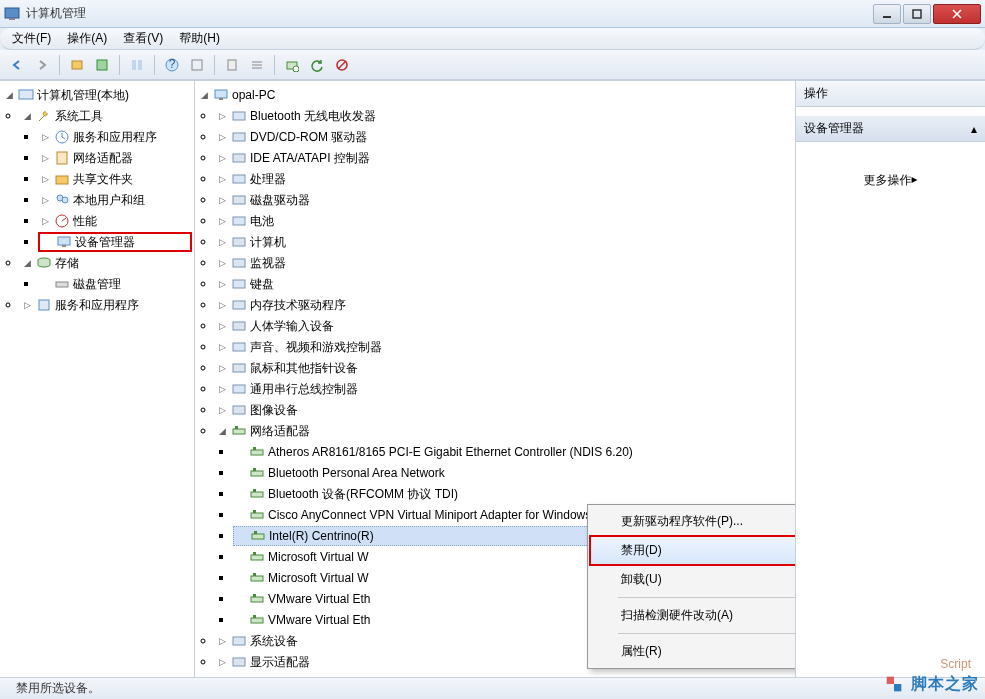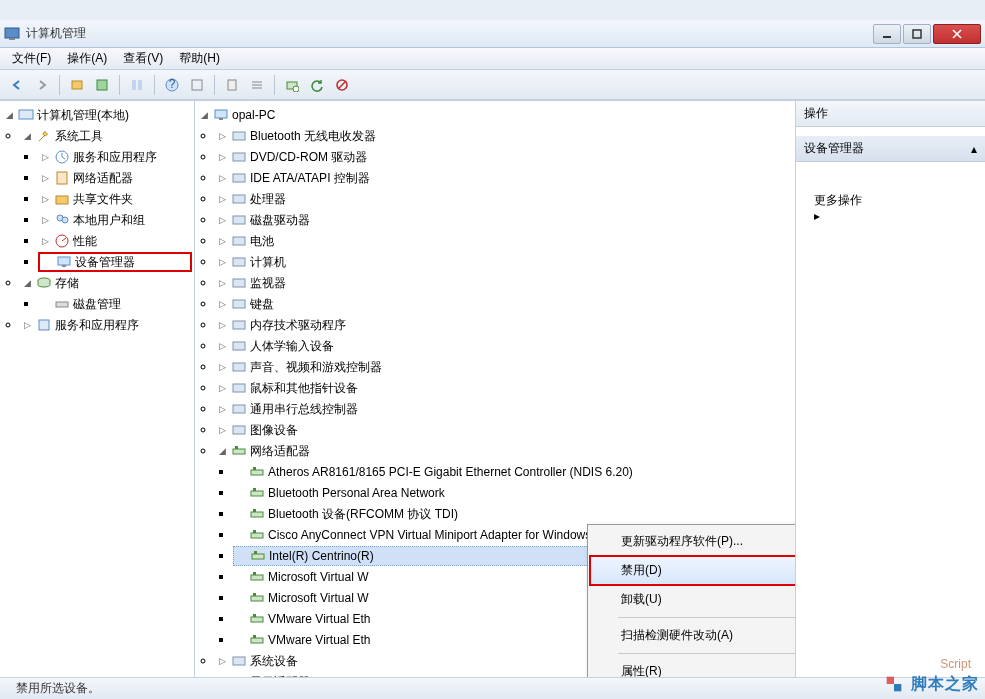--- a/index.html
+++ b/index.html
@@ -1,35 +1,35 @@
 <!DOCTYPE html>
 <html><head>
 <meta charset="utf-8">
 <style>
 * { margin: 0; padding: 0; box-sizing: border-box; font-family: "Microsoft YaHei", "SimSun", Tahoma, sans-serif; font-size: 12px; }
 body { background: #fff; width: 985px; height: 699px; overflow: hidden; position: relative; }
 .window { width: 985px; height: 699px; display: flex; flex-direction: column; background: linear-gradient(to bottom, #e8eef5, #d9e3f0); }
-.titlebar { height: 28px; background: linear-gradient(to bottom, #f2f6fb, #dfe9f5); display: flex; align-items: center; padding: 0 4px; border-bottom: 1px solid #b0c4de; margin-top: 20px; }
+.titlebar { height: 28px; background: linear-gradient(to bottom, #f2f6fb, #dfe9f5); display: flex; align-items: center; padding: 0 4px; border-bottom: 1px solid #b0c4de; }
 .titlebar .icon { width: 16px; height: 16px; margin-right: 6px; }
 .titlebar .title { flex: 1; color: #333; }
 .window-controls { display: flex; gap: 2px; }
 .window-controls .btn { width: 28px; height: 20px; background: linear-gradient(to bottom, #eef2f7, #cfd8e3); border: 1px solid #9fb2c7; border-radius: 2px; display:flex; align-items:center; justify-content:center; cursor:pointer; }
 .window-controls .btn.close { background: linear-gradient(to bottom, #d94f4f, #c23030); border-color: #8a2020; color:#fff; width:48px; }
-.menubar { height: 22px; background: linear-gradient(to bottom, #f7f9fc, #e5ebf3); display: flex; align-items: center; padding: 0 4px; border-bottom: 1px solid #c5d0dd; }
+.menubar { height: 22px; background: linear-gradient(to bottom, #f7f9fc, #e5ebf3); display: flex; align-items: center; padding: 0 4px; border-bottom: 1px solid #c5d0dd; border-radius: 11px; }
 .menubar .item { padding: 2px 8px; cursor: pointer; }
 .toolbar { height: 30px; background: linear-gradient(to bottom, #f4f7fb, #e2e9f2); display: flex; align-items: center; padding: 0 6px; gap: 3px; border-bottom: 1px solid #c5d0dd; }
 .toolbar .tbtn { width: 22px; height: 22px; display:flex; align-items:center; justify-content:center; border: 1px solid transparent; border-radius: 2px; cursor:pointer; }
 .toolbar .sep { width:1px; height:20px; background:#b8c5d4; margin:0 3px; }
 .body { flex: 1; display: flex; background: #fff; border-top: 1px solid #c5d0dd; min-height:0; }
 .panel-left { width: 195px; border-right: 1px solid #c5d0dd; overflow:auto; padding: 4px 2px; background:#fff; }
 .panel-center { flex: 1; overflow:auto; padding: 4px 2px; background:#fff; position:relative; }
 .panel-right { width: 190px; border-left: 1px solid #c5d0dd; background:#fff; display:flex; flex-direction:column;gap:9px; }
 .panel-right .header { background: linear-gradient(to bottom, #f4f7fb, #e2e9f2); padding: 4px 8px; border-bottom: 1px solid #c5d0dd; font-weight: normal; }
 .panel-right .section { background: linear-gradient(to bottom, #e8eef7, #d6e0ed); padding: 4px 8px; border-bottom: 1px solid #c5d0dd; display:flex; justify-content:space-between; align-items:center; cursor:pointer; }
-.panel-right .action { padding: 21px 18px; cursor:pointer; display:flex; justify-content:center;flex-direction:column; }
+.panel-right .action { padding: 21px 18px; cursor:pointer; display:flex; justify-content:center; }
 .tree { list-style: none; }
 .tree li { white-space: nowrap; line-height: 20px; }
 .tree .row { display:flex; align-items:center; gap:3px; padding: 0 2px; cursor:pointer; height:20px; }
 .tree .row.selected { background:#cfe0f7; border:1px dotted #7da2ce; }
 .tree .exp { width:11px; height:11px; display:inline-flex; align-items:center; justify-content:center; color:#666; font-size:9px; cursor:pointer; }
 .tree .ico { width:16px; height:16px; display:inline-flex; align-items:center; justify-content:center; flex-shrink:0; }
 .tree .children { padding-left: 18px; }
 .highlight-red { border: 2px solid #d00; }
 .statusbar { height: 22px; background: linear-gradient(to bottom, #f4f7fb, #e2e9f2); border-top:1px solid #c5d0dd; display:flex; align-items:center; padding:0 16px; color:#333; }
 .context-menu { position:absolute; left:392px; top:423px; width:216px; background:#f4f4f4; border:1px solid #9a9a9a; box-shadow: 3px 3px 6px rgba(0,0,0,.25); z-index:100; padding:2px; }

